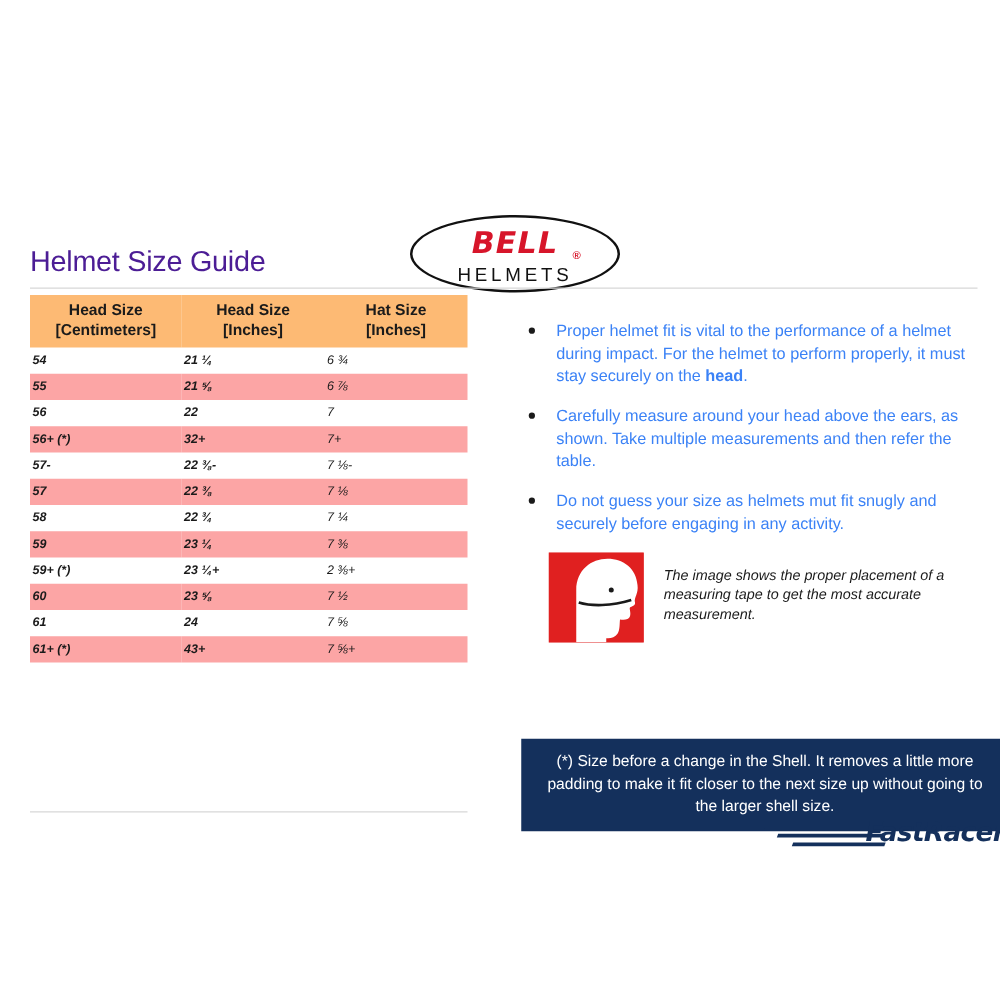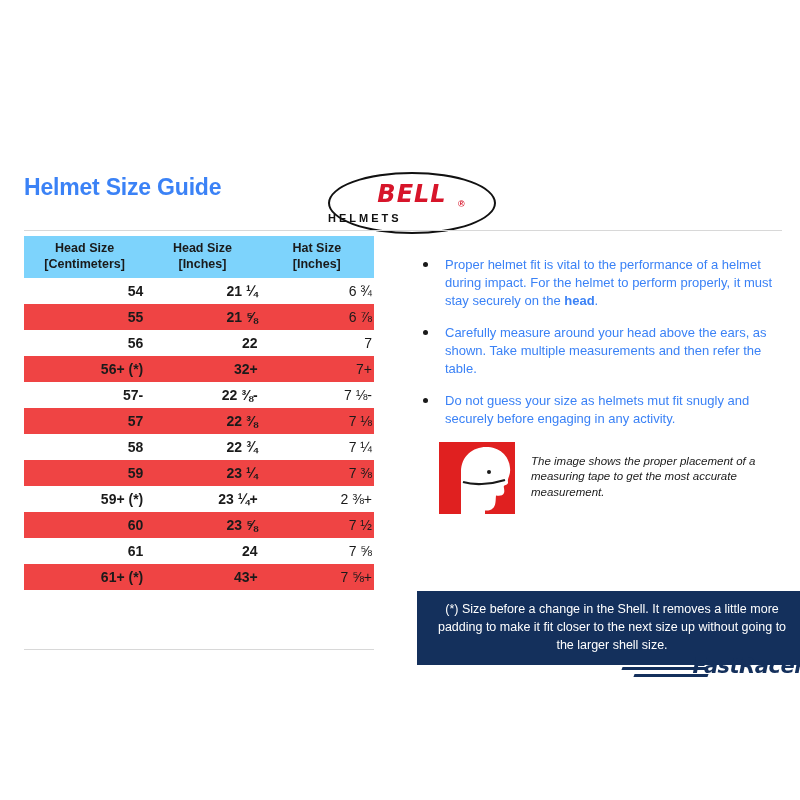--- a/index.html
+++ b/index.html
@@ -24,24 +24,24 @@
     width: 760px;
   }
   
   .header {
     position: relative;
     height: 62px;
   }
   .title {
     position: absolute;
     left: 2px;
-    top: 4px;
+    top: 26px;
     font-size: 23px;
-    font-weight: bold;
-    color: #3b82f6;
+    font-weight: normal;
+    color: #4c1d95;
     letter-spacing: -0.2px;
   }
   .bell-logo {
     position: absolute;
     left: 306px;
     top: 2px;
     width: 168px;
     height: 62px;
   }
   .bell-oval {
@@ -74,23 +74,23 @@
     top: 27px;
     font-size: 9px;
     color: #d7152a;
     font-weight: bold;
   }
   .bell-sub {
     position: absolute;
     left: 0;
     top: 40px;
     width: 168px;
-    text-align: left;
-    font-size: 11px;
-    font-weight: bold;
+    text-align: center;
+    font-size: 15px;
+    font-weight: normal;
     letter-spacing: 3px;
     color: #111111;
   }
   .header-rule {
     position: absolute;
     left: 2px;
     top: 60px;
     width: 758px;
     height: 1px;
     background: #d8d8d8;
@@ -105,38 +105,39 @@
   
   table.size-table {
     position: absolute;
     left: 2px;
     top: 0;
     width: 350px;
     border-collapse: collapse;
     font-size: 12.5px;
   }
   table.size-table th {
-    background: #7dd3fc;
+    background: #fdba74;
     color: #1a1a1a;
     font-weight: bold;
     font-size: 12.5px;
     padding: 5px 2px 6px 2px;
     line-height: 1.25;
     text-align: center;
     border: none;
   }
   table.size-table td {
-    text-align: right;
+    text-align: left;
     padding: 5px 2px;
     color: #1a1a1a;
-    font-size: 14px;
+    font-size: 10px;
     border: none;
+    font-style: italic;
   }
   table.size-table tr.alt td {
-    background: #ef4444;
+    background: #fca5a5;
   }
   table.size-table td.b {
     font-weight: bold;
   }
   table.size-table tr.hdr th:nth-child(1),
   table.size-table td:nth-child(1) { width: 120px; }
   table.size-table tr.hdr th:nth-child(2),
   table.size-table td:nth-child(2) { width: 115px; }
   table.size-table tr.hdr th:nth-child(3),
   table.size-table td:nth-child(3) { width: 115px; }

